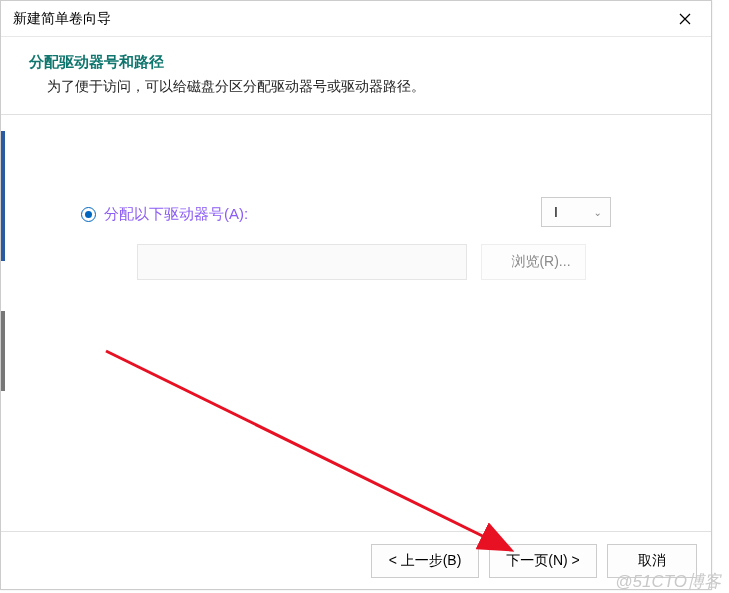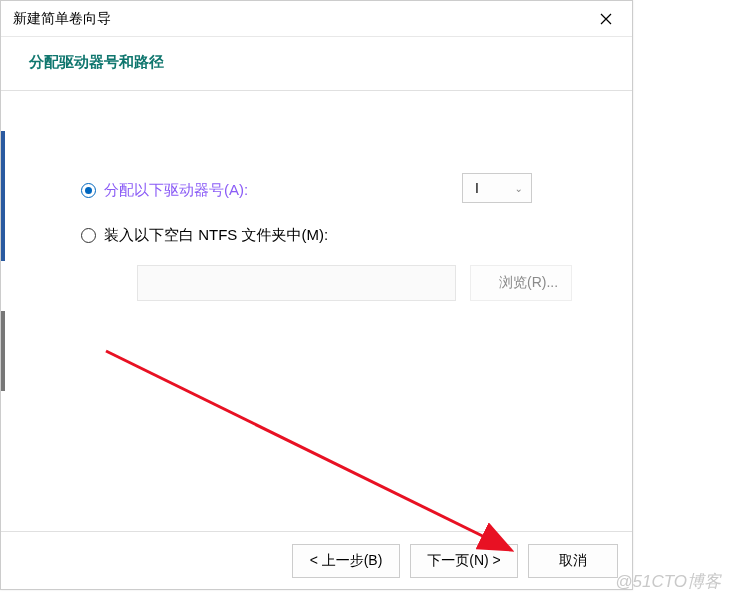--- a/index.html
+++ b/index.html
@@ -6,21 +6,21 @@
     body {
       font-family: "Microsoft YaHei", "Segoe UI", sans-serif;
       font-size: 14px;
       background: #fff;
       width: 729px;
       height: 593px;
       position: relative;
       overflow: hidden;
     }
     .window {
-      width: 633px;
+      width: 712px;
       height: 590px;
       border: 1px solid #ccc;
       background: #fff;
       position: relative;
       box-shadow: 0 0 2px rgba(0,0,0,0.1);
     }
     .titlebar {
       height: 36px;
       display: flex;
       align-items: center;
@@ -165,38 +165,35 @@
     <span class="titlebar-title">新建简单卷向导</span>
     <div class="close-btn">
       <svg viewBox="0 0 12 12">
           <path d="M1 1 L11 11 M11 1 L1 11" stroke="#000" stroke-width="1.2" fill="none"></path>
         </svg>
     </div>
   </div>
 
   <div class="header-section">
     <div class="header-title">分配驱动器号和路径</div>
+    <div class="header-subtitle">为了便于访问，可以给磁盘分区分配驱动器号或驱动器路径。</div>
   </div>
 
   <div class="content">
 
     <div class="option-row">
       <input type="radio" class="radio" name="opt" checked="" style="">
       <span class="option-label">分配以下驱动器号(A):</span>
     </div>
 
     <div class="drive-select">
       <span>I</span>
       <span class="chev">⌄</span>
     </div>
 
-    <div class="option-row">
-      <input type="radio" class="radio" name="opt" style="">
-      <span class="option-label-plain">装入以下空白 NTFS 文件夹中(M):</span>
-    </div>
 
     <div class="path-row">
       <input class="path-input" type="text" disabled="" value="" style="">
       <button class="browse-btn" disabled="">浏览(R)...</button>
     </div>
 
 
   </div>
 
   <div class="footer">

